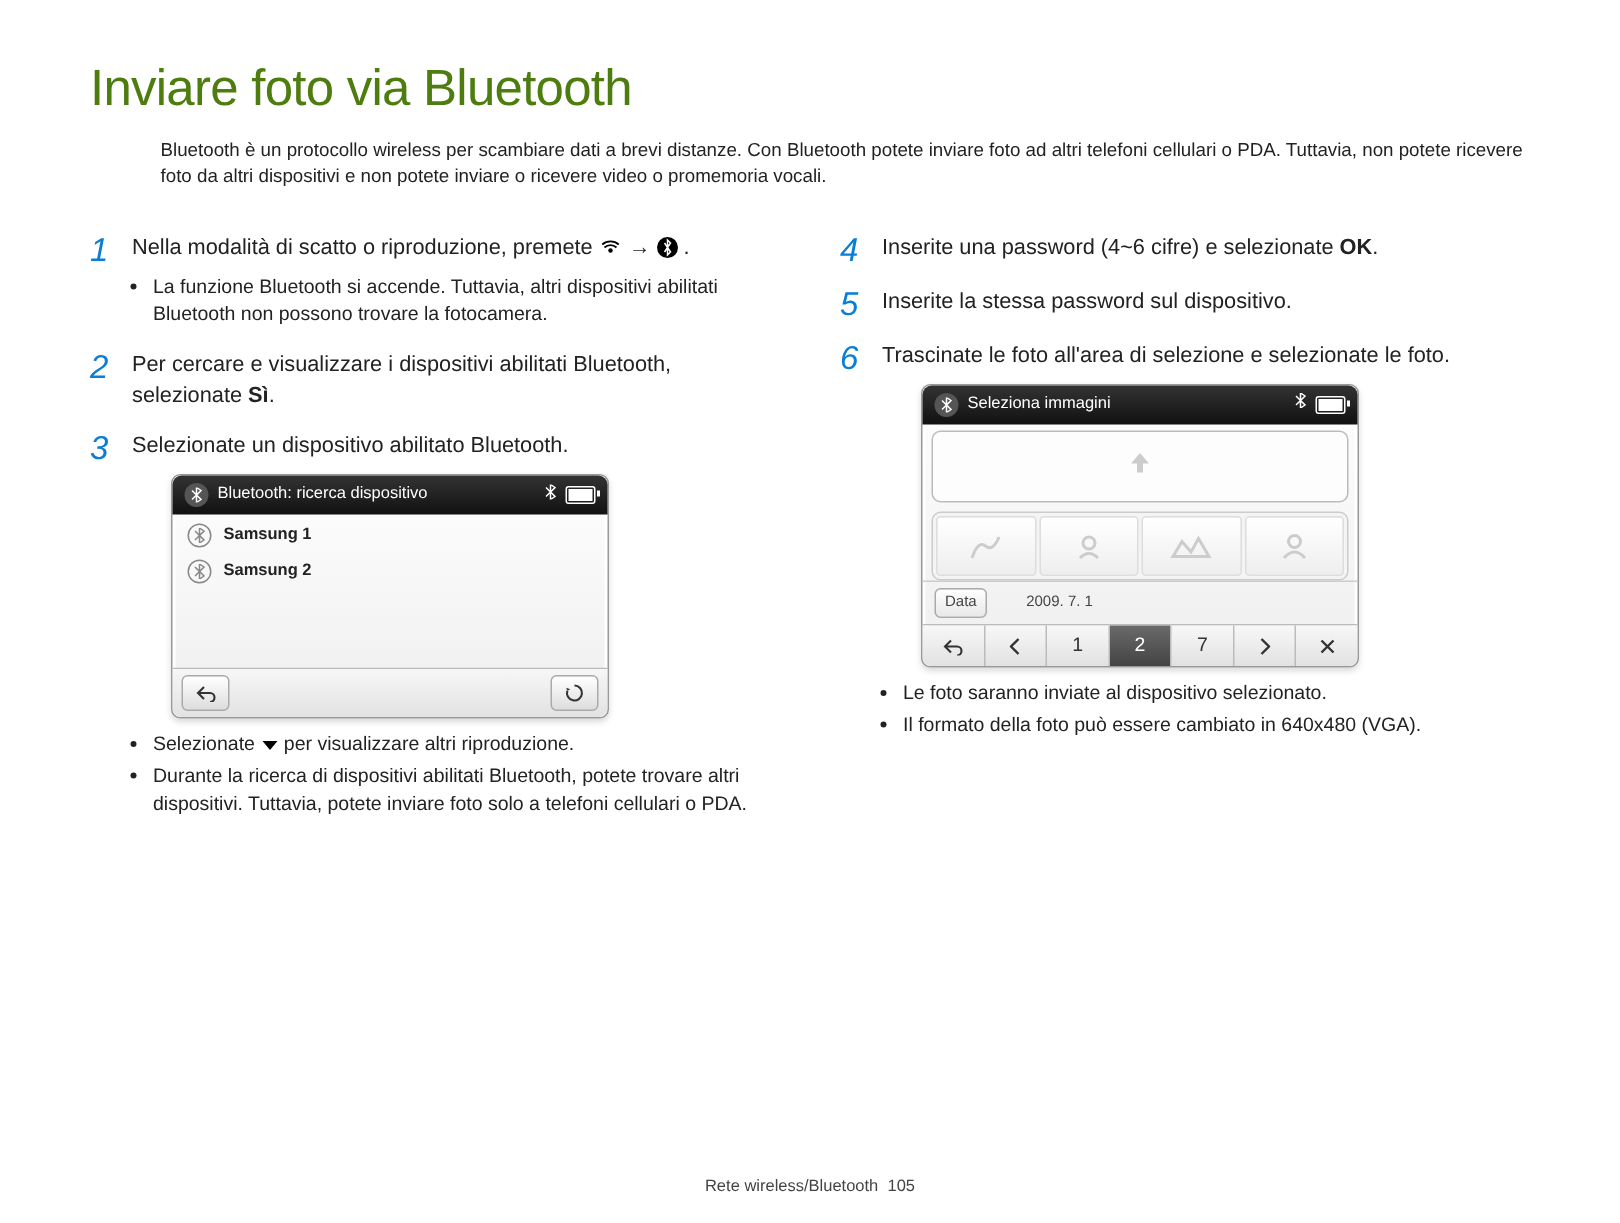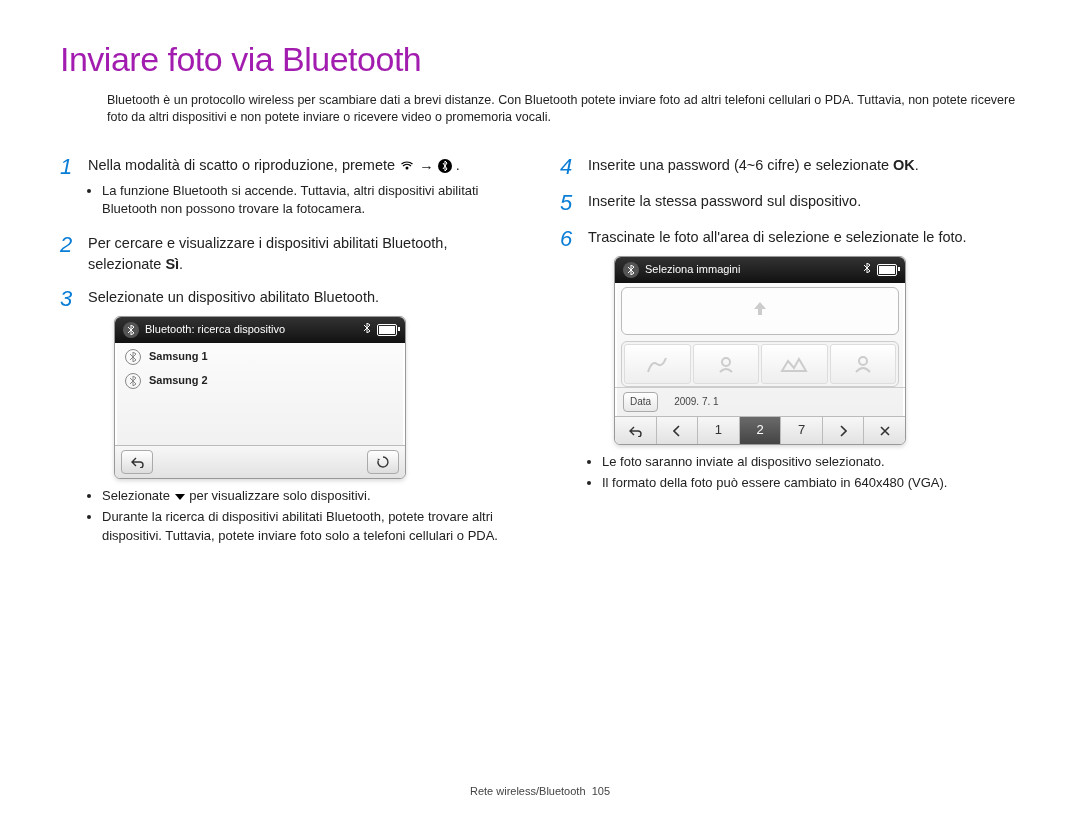--- a/index.html
+++ b/index.html
@@ -9,21 +9,21 @@
     background: #fff;
     color: #222;
     width: 1080px;
     height: 815px;
     box-sizing: border-box;
   }
   .page {
     padding: 40px 60px 20px 60px;
   }
   h1 {
-    color: #a21caf;
+    color: #4d7c0f;
     font-size: 34px;
     font-weight: 400;
     margin: 0 0 8px 0;
     letter-spacing: -0.5px;
   }
   .intro {
     font-size: 12.5px;
     line-height: 1.4;
     margin-bottom: 28px;
     margin-left: 47px;
@@ -150,21 +150,21 @@
   .thumb {
     flex:1; height:38px; background:linear-gradient(#fff,#eee);
     border:1px solid #ddd; border-radius:3px;
     display:flex;align-items:center;justify-content:center;color:#ccc;font-size:20px;
   }
   .data-row {
     display:flex; align-items:center; padding:4px 8px; border-top:1px solid #ccc; font-size:10px; color:#444;
   }
   .data-pill {
     border:1px solid #aaa; border-radius:4px; padding:2px 6px;
-    background:linear-gradient(#fff,#e8e8e8); font-size:10px; margin-right:16px;
+    background:linear-gradient(#fff,#e8e8e8); font-size:10px; margin-right:26px;
   }
   .pager {
     display:flex; border-top:1px solid #bbb; border-radius:0 0 6px 6px;
     background:linear-gradient(#f7f7f7,#e2e2e2);
   }
   .pager-btn {
     flex:1; text-align:center; padding:4px 0; font-size:13px; color:#333;
     border-right:1px solid #bbb;
     display:flex;align-items:center;justify-content:center;
   }
@@ -274,21 +274,21 @@
           </div>
 
           <ul>
             <li>
               <span>Selezionate </span>
               <span class="icon-inline">
                 <svg width="12" height="10" viewBox="0 0 12 10">
                     <path d="M1 2 L6 8 L11 2 Z" fill="#000"></path>
                   </svg>
               </span>
-              <span> per visualizzare solo dispositivi.</span>
+              <span> per visualizzare altri riproduzione.</span>
             </li>
             <li>Durante la ricerca di dispositivi abilitati Bluetooth, potete trovare altri dispositivi. Tuttavia, potete inviare foto solo a telefoni cellulari o PDA.</li>
           </ul>
         </div>
       </div>
 
     </div>
 
     <div class="col">
 

